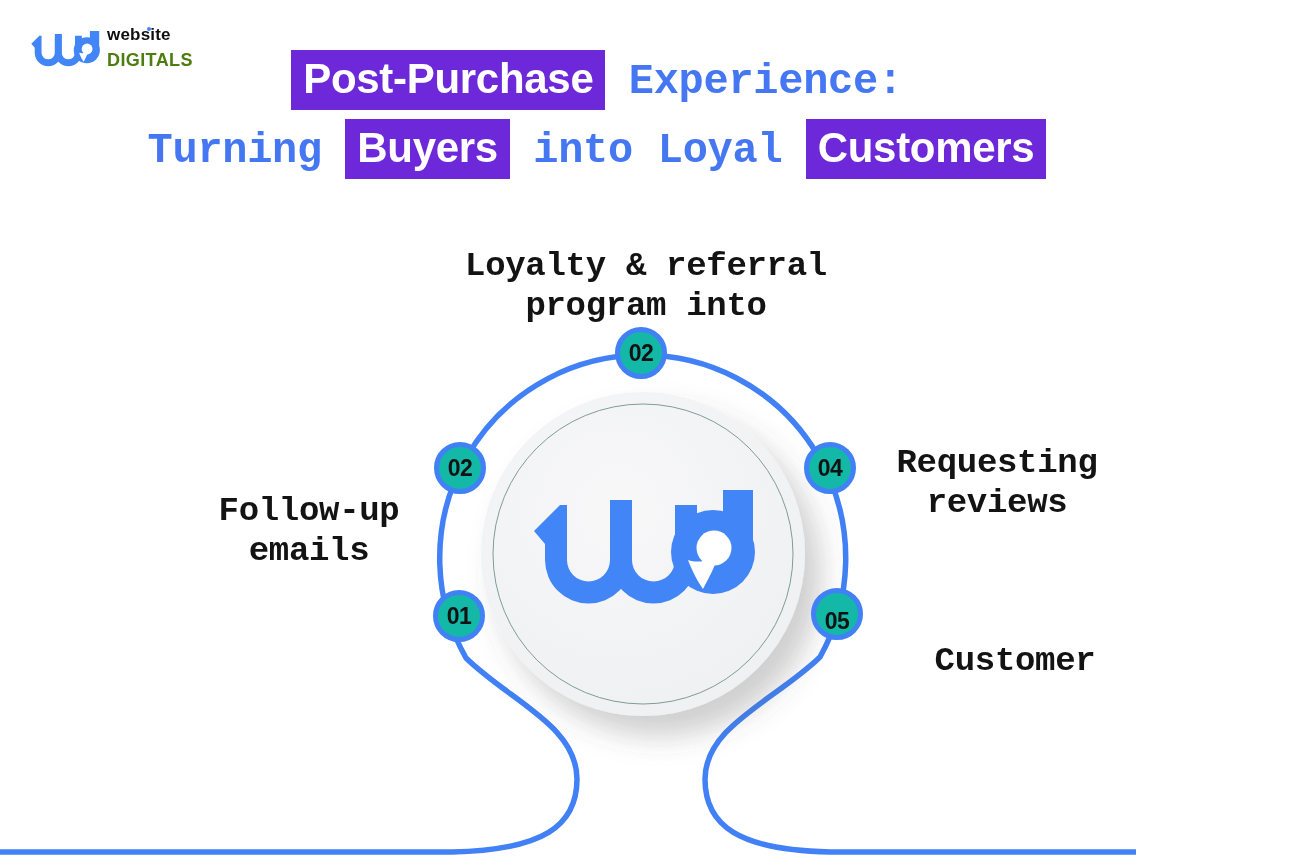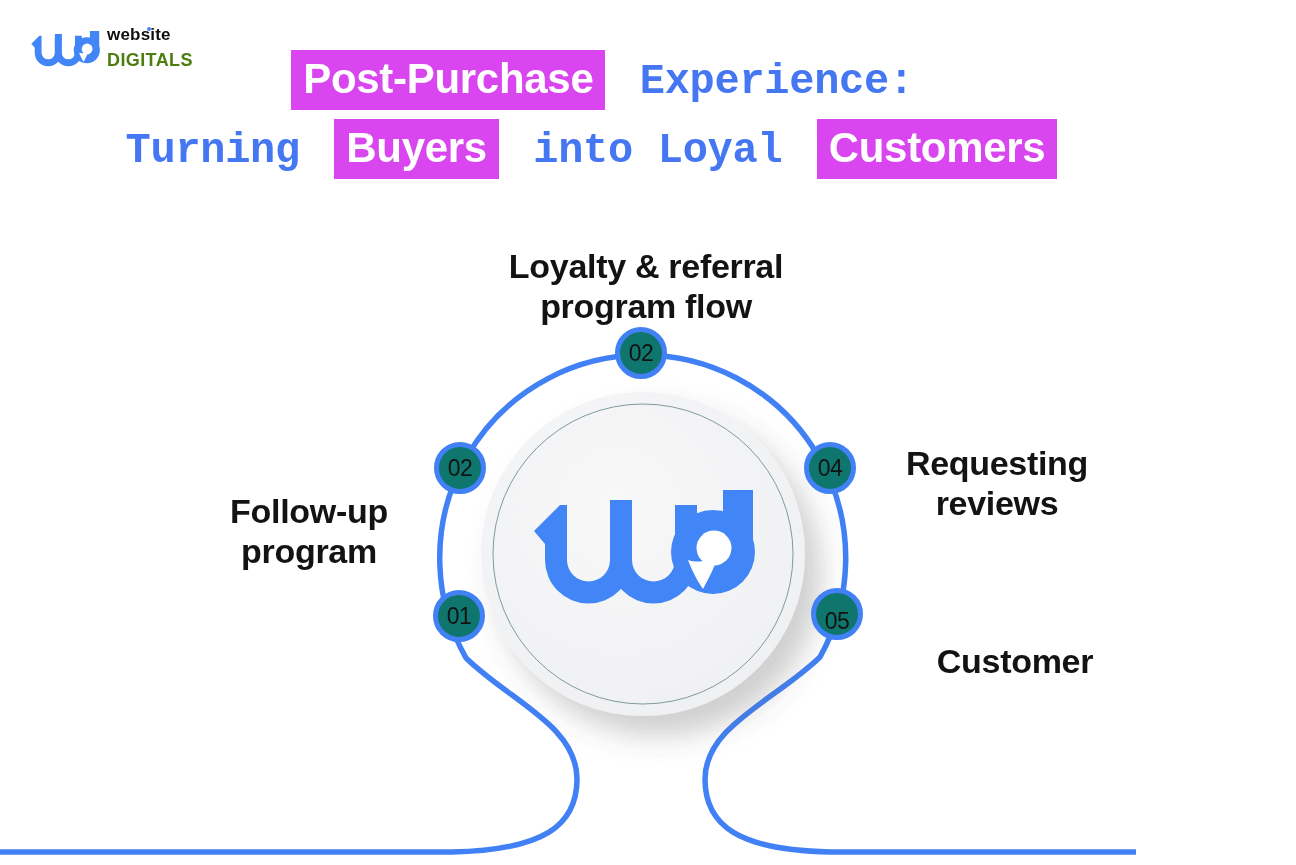--- a/index.html
+++ b/index.html
@@ -16,33 +16,34 @@
     content:"";position:absolute;left:40px;top:1px;width:4px;height:4px;border-radius:50%;
     background:#4185F6;
   }
   .brand-bottom{font-size:18px;font-weight:600;color:#4d7c0f;letter-spacing:.4px;margin-top:8px;}
   
   .title{position:absolute;left:0;top:50px;width:100%;padding-left:58px;box-sizing:border-box;
          text-align:center;font-weight:700;font-size:42px;letter-spacing:-.3px;line-height:56px;}
   .title .row{white-space:nowrap;}
   .title .row + .row{margin-top:9px;}
   .t-blue{color:#4677F3;padding:0 6px;display:inline-block;font-family:Liberation Mono, monospace;}
-  .t-hl{background:#d946ef;color:#ffffff;padding:1px 12px 3px;display:inline-block;margin:0 17px;}
+  .t-hl{background:#6d28d9;color:#ffffff;padding:1px 12px 3px;display:inline-block;margin:0 6px;}
   
   svg.diagram{position:absolute;left:0;top:0;width:1296px;height:865px;}
   .node{
     position:absolute;width:42px;height:42px;border-radius:50%;
-    background:#0f766e;border:5px solid #4181F5;transform:translate(-50%,-50%);
+    background:#14b8a6;border:5px solid #4181F5;transform:translate(-50%,-50%);
     display:flex;align-items:center;justify-content:center;
-    font-size:23px;font-weight:400;color:#121212;letter-spacing:-.5px;
+    font-size:23px;font-weight:700;color:#121212;letter-spacing:-.5px;
   }
   .step-label{
     position:absolute;transform:translate(-50%,-50%);text-align:center;
     font-size:34px;font-weight:700;color:#131313;line-height:40px;letter-spacing:-.3px;
     white-space:nowrap;
+    font-family:Liberation Mono, monospace;
   }
 </style>
 </head>
 <body>
 
 <div class="canvas">
 
   <svg class="diagram" viewBox="0 0 1296 865" aria-hidden="true">
     <defs>
       <radialGradient id="cg" cx="42%" cy="36%" r="78%">
@@ -110,25 +111,25 @@
   </div>
   <div class="node" style="left:830px;top:468px;">
     <span>04</span>
   </div>
   <div class="node" style="left:837px;top:614px;align-items:flex-end;">
     <span>05</span>
   </div>
 
   <div class="step-label" style="left:309px;top:483px;margin-top:48px;">
     <div>Follow-up</div>
-    <div>program</div>
+    <div>emails</div>
   </div>
   <div class="step-label" style="left:646px;top:286px;">
     <div>Loyalty &amp; referral</div>
-    <div>program flow</div>
+    <div>program into</div>
   </div>
   <div class="step-label" style="left:997px;top:483px;">
     <div>Requesting</div>
     <div>reviews</div>
   </div>
   <div class="step-label" style="left:1015px;top:631px;margin-top:30px;">
     <div>Customer</div>
   </div>
 
 </div>

